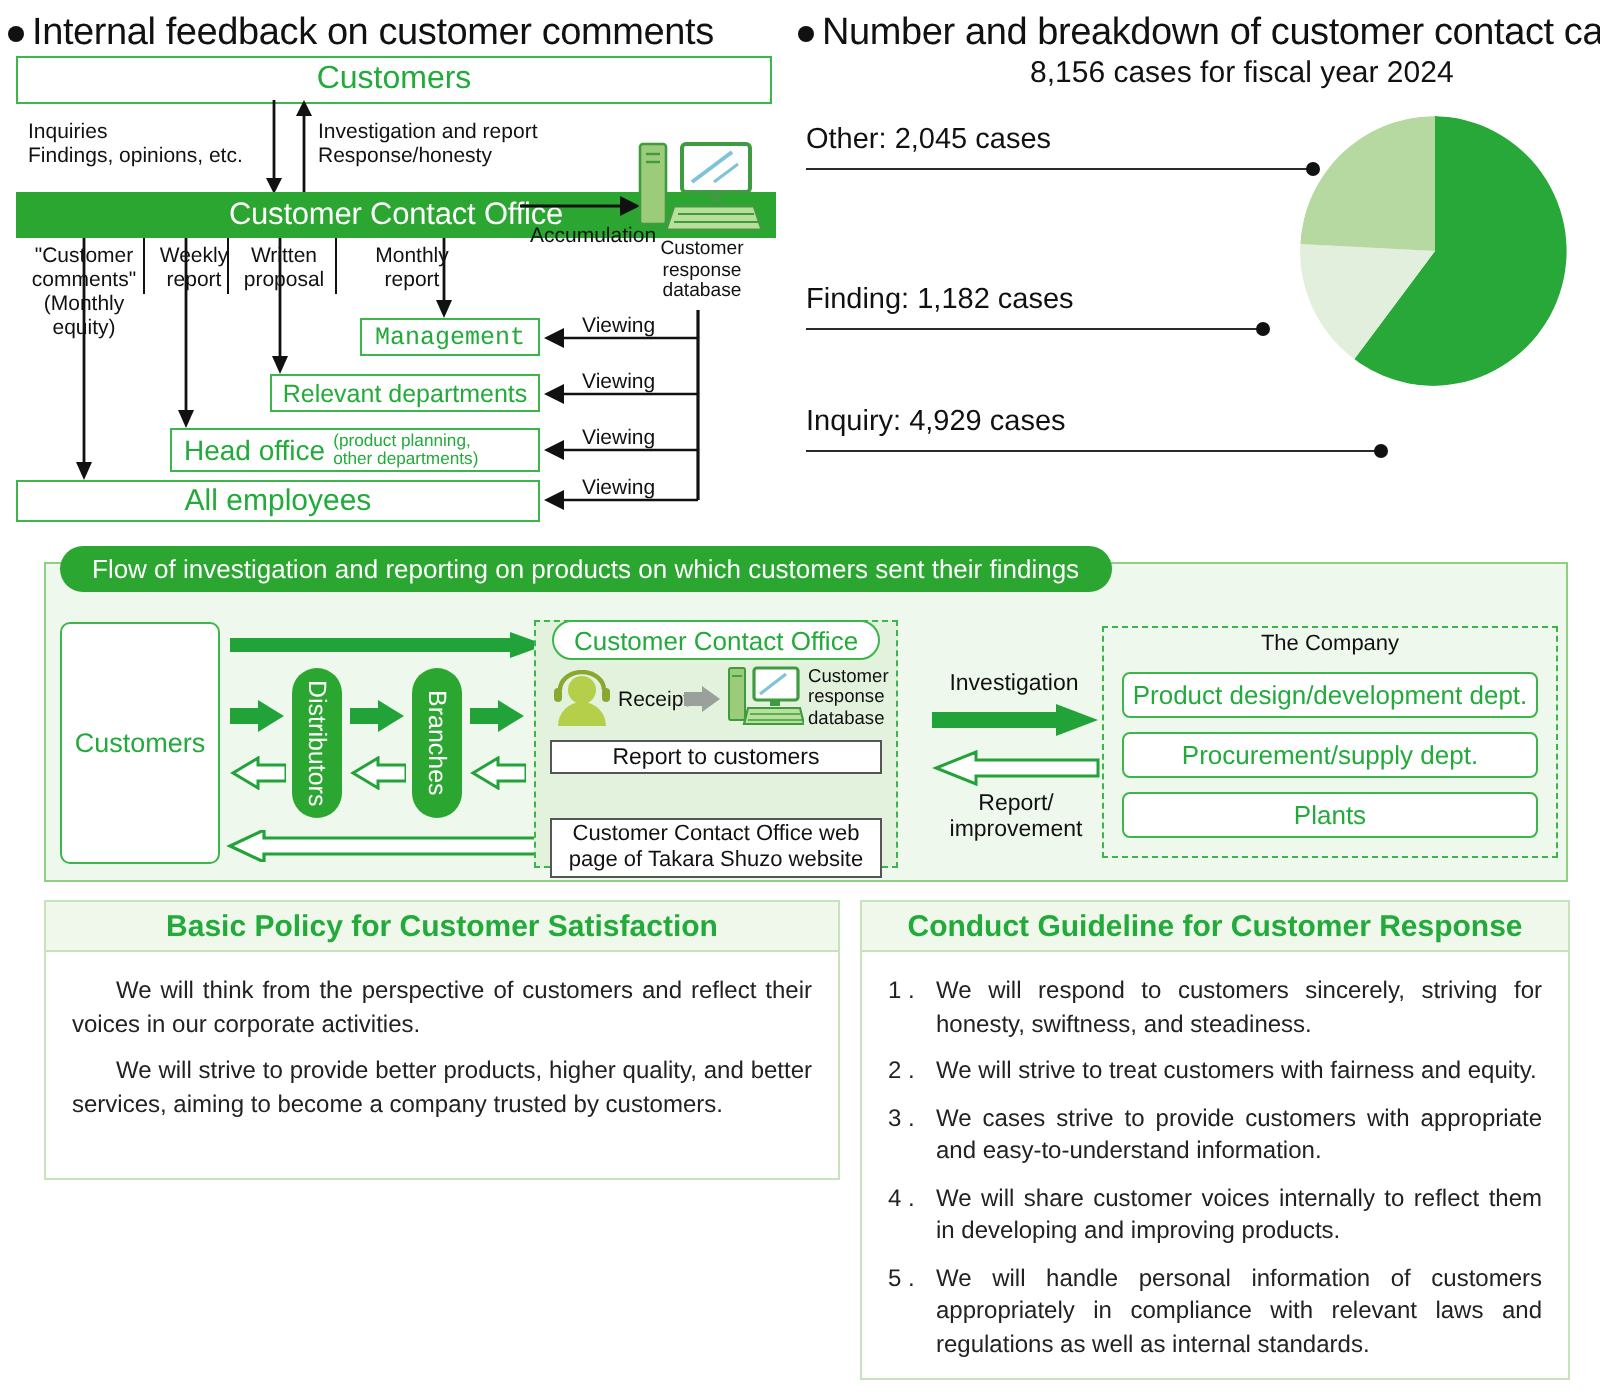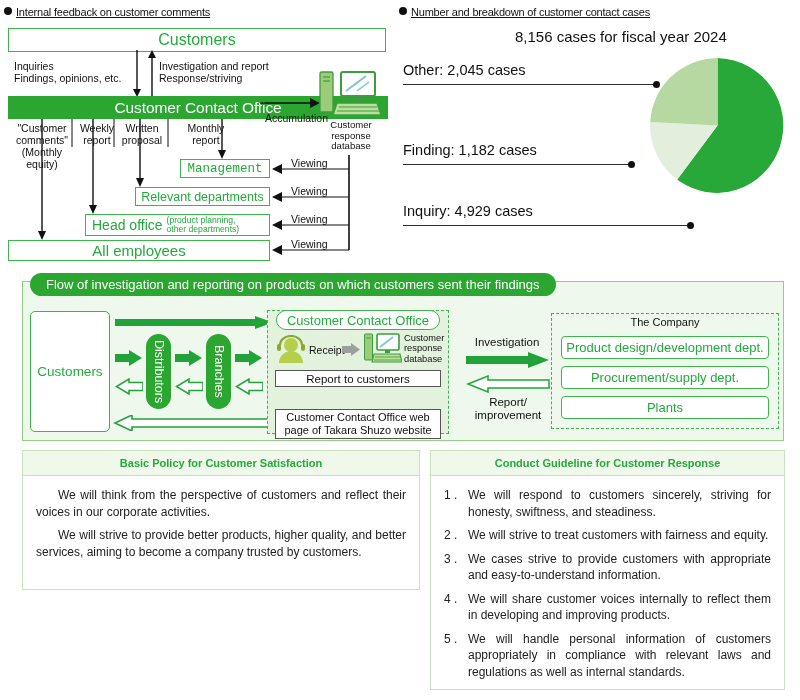--- a/index.html
+++ b/index.html
@@ -8,25 +8,24 @@
     background: #ffffff;
     font-family: "Liberation Sans", "DejaVu Sans", sans-serif;
     color: #1a1a1a;
     position: relative;
     overflow: hidden;
   }
 
   
   .sec-title {
     position: absolute;
-    font-size: 11px;
+    font-size: 19px;
     color: #111;
     white-space: nowrap;
     letter-spacing: -0.2px;
-    text-decoration: underline;
   }
   .sec-title .bullet {
     display: inline-block;
     width: 8px; height: 8px;
     background: #111;
     border-radius: 50%;
     margin-right: 4px;
     vertical-align: 1px;
   }
 
@@ -128,21 +127,21 @@
 
   .flow-lbl { position:absolute; font-size:11.5px; color:#111; text-align:center; line-height:13px;}
 
   
   .panel { position:absolute; background:#fff; border:1.5px solid #c7e3bb; }
   #panel-policy { left:22px; top:450px; width:398px; height:140px; }
   #panel-guide  { left:430px; top:450px; width:355px; height:240px; }
   .panel-head {
     height:25px; background:#f0f8ec; border-bottom:1.5px solid #c7e3bb;
     display:flex; align-items:center; justify-content:center;
-    color:#22ab3a; font-weight:bold; font-size:11px;
+    color:#22ab3a; font-weight:bold; font-size:15px;
   }
   .panel-body { padding:11px 13px 10px 13px; font-size:12px; line-height:16.5px; color:#222;}
   .panel-body p { text-indent:22px; text-align:justify; margin-bottom:7px;}
   .g-list { list-style:none; }
   .g-list li { display:flex; margin-bottom:7px; }
   .g-num { width:24px; flex:0 0 24px; text-align:left; }
   .g-txt { flex:1; text-align:justify; }
 </style>
 </head>
 <body>
@@ -163,21 +162,21 @@
     <line x1="152" y1="46" x2="152" y2="6" stroke="#111" stroke-width="1.4"></line>
     <polygon points="152,0 148,8 156,8" fill="#111"></polygon>
   </svg>
 
   <div class="lbl" style="left:14px; top:60px;">
     <span>Inquiries</span><br>
     <span>Findings, opinions, etc.</span>
   </div>
   <div class="lbl" style="left:159px; top:60px;">
     <span>Investigation and report</span><br>
-    <span>Response/striving</span>
+    <span>Response/honesty</span>
   </div>
 
   <div class="bar-cco">
     <span>Customer Contact Office</span>
   </div>
 
   <svg style="position:absolute; left:260px; top:96px; width:70px; height:14px;">
     <line x1="0" y1="7" x2="52" y2="7" stroke="#111" stroke-width="1.5"></line>
     <polygon points="60,7 50,2 50,12" fill="#111"></polygon>
   </svg>

